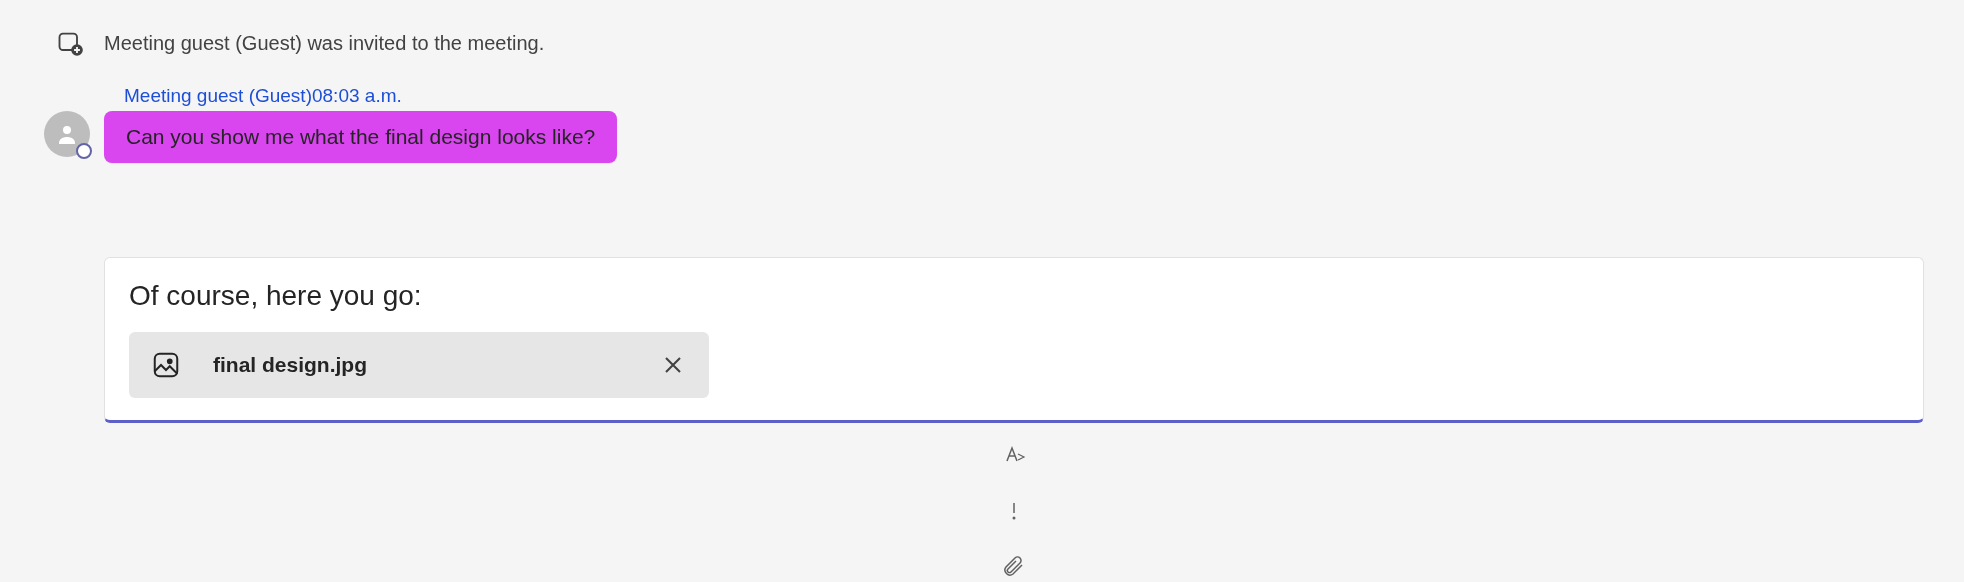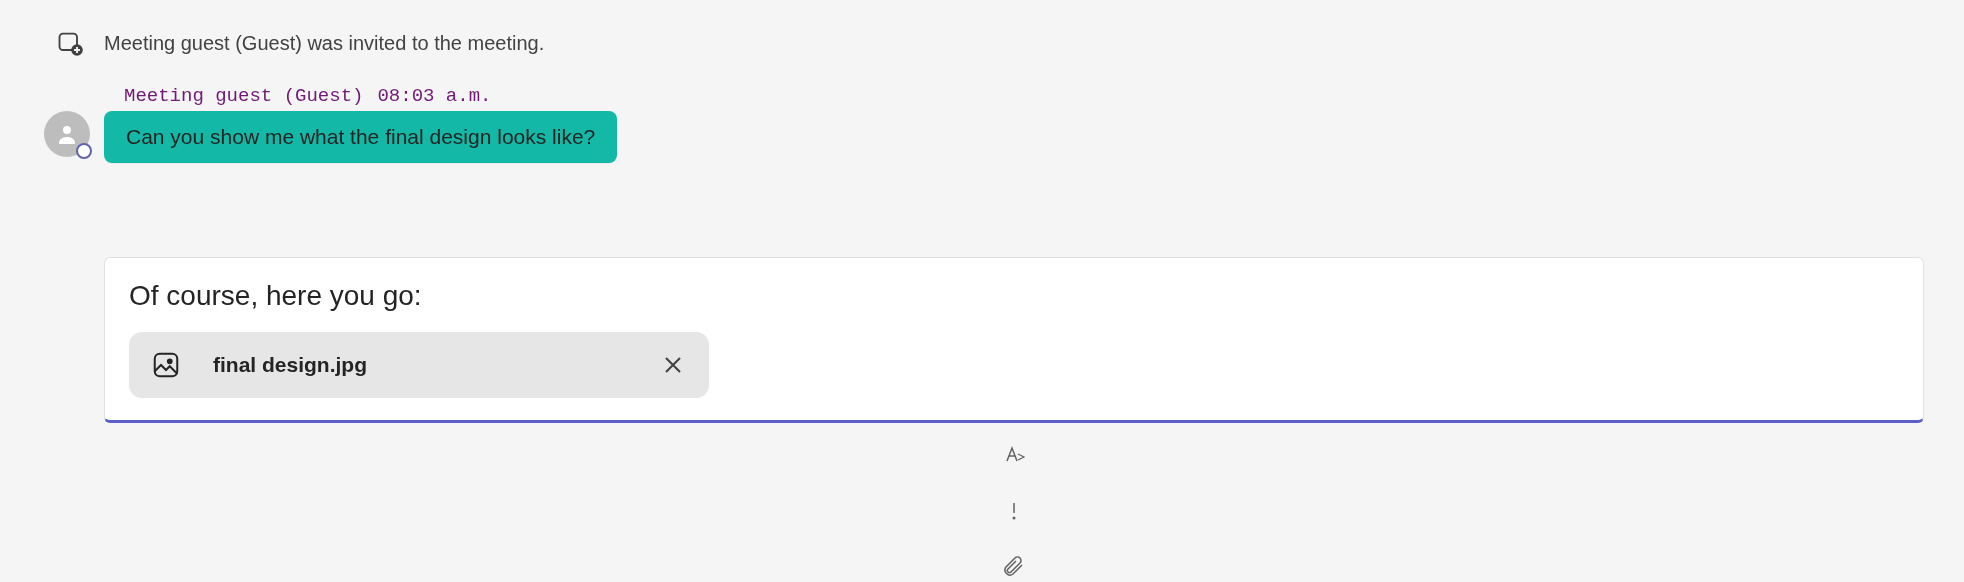--- a/index.html
+++ b/index.html
@@ -48,28 +48,27 @@
   .presence {
     position: absolute;
     bottom: -2px; right: -2px;
     width: 16px; height: 16px;
     border-radius: 50%;
     background: #fff;
     border: 2px solid #6264a7;
   }
   .msg-col { display: flex; flex-direction: column; gap: 4px; }
   .msg-header {
-    display: flex; gap: 14px;
+    display: flex; gap: 0;
     font-size: 19px;
-    color: #701a75;
+    color: #1d4ed8;
     padding-left: 20px;
-    font-family: Liberation Mono, monospace;
   }
   .bubble {
-    background: #14b8a6;
+    background: #d946ef;
     border-radius: 8px;
     padding: 14px 22px;
     font-size: 21px;
     color: #242424;
     width: fit-content;
     box-shadow: 0 1px 1px rgba(0,0,0,0.04);
   }
 
   .composer-wrap {
     margin-top: 94px;
@@ -84,21 +83,21 @@
   }
   .composer-text {
     font-size: 28px;
     color: #242424;
     margin-bottom: 20px;
   }
   .attachment-chip {
     display: flex;
     align-items: center;
     background: #e6e6e6;
-    border-radius: 13px;
+    border-radius: 6px;
     padding: 18px 22px;
     width: 580px;
   }
   .attachment-icon {
     width: 30px; height: 30px;
     display: flex; align-items: center; justify-content: center;
     margin-right: 32px;
     color: #242424;
   }
   .attachment-name {

